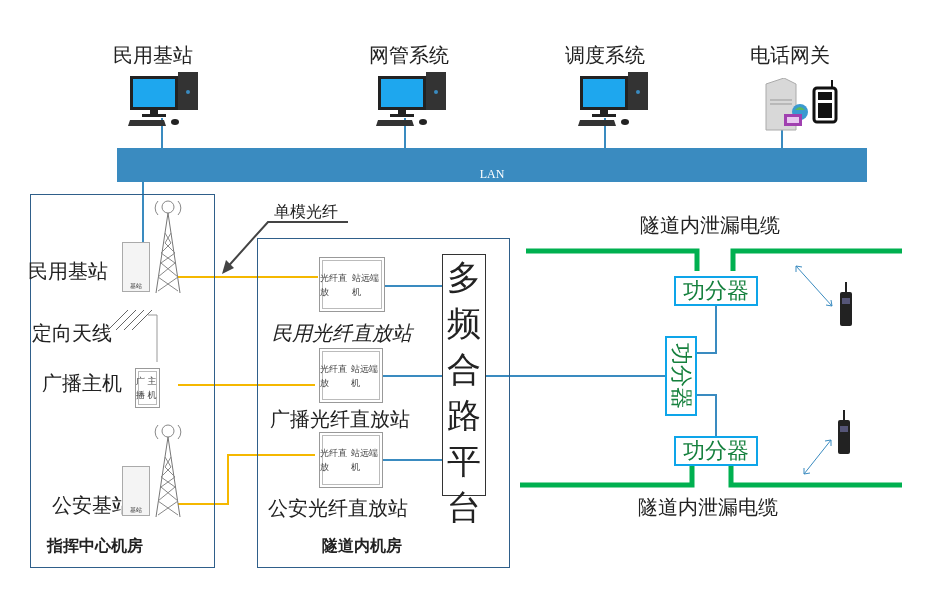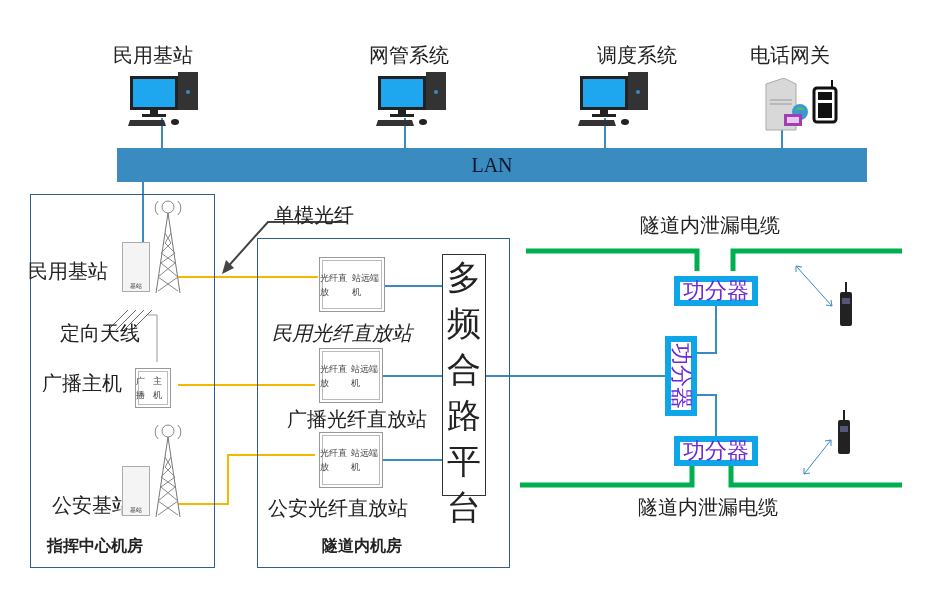--- a/index.html
+++ b/index.html
@@ -1,24 +1,24 @@
 <!DOCTYPE html>
 <html><head>
 <meta charset="utf-8">
 <style>
   html,body{margin:0;padding:0;background:#fff;}
   body{width:949px;height:614px;position:relative;overflow:hidden;font-family:"DejaVu Sans","Liberation Sans",sans-serif;color:#222;}
   .abs{position:absolute;}
   .lbl{position:absolute;font-size:20px;white-space:nowrap;color:#222;font-family:"DejaVu Serif","Liberation Serif",serif;}
   .bold{font-weight:bold;font-size:16px;}
-  .lan{position:absolute;left:117px;top:148px;width:750px;height:34px;background:#3a8bc0;color:#0f172a;font-family:"Liberation Serif","DejaVu Serif",serif;font-size:20px;display:flex;align-items:center;justify-content:center;}
+  .lan{position:absolute;left:117px;top:148px;width:750px;height:34px;background:#3a8bc0;color:#ffffff;font-family:"Liberation Serif","DejaVu Serif",serif;font-size:12px;display:flex;align-items:flex-end;justify-content:center;}
   .room{position:absolute;border:1.5px solid #2f5f8a;box-sizing:border-box;}
   .unit{position:absolute;border:1px solid #999;background:#fff;box-sizing:border-box;box-shadow:inset 0 0 0 2px #fff, inset 0 0 0 3px #bbb;font-size:9px;display:flex;flex-direction:row;align-items:center;justify-content:flex-start;line-height:14px;color:#444;font-family:"DejaVu Serif",serif;}
   .platform{position:absolute;left:442px;top:254px;width:44px;height:242px;border:1.5px solid #333;box-sizing:border-box;display:flex;flex-direction:column;align-items:center;justify-content:space-around;font-size:34px;font-family:"DejaVu Serif","Liberation Serif",serif;background:#fff;}
-  .splitter{position:absolute;border:6px solid #0ea5e9;background:#fff;font-size:22px;font-family:"DejaVu Serif","Liberation Serif",serif;display:flex;align-items:center;justify-content:center;box-sizing:border-box;color:#6d28d9;}
+  .splitter{position:absolute;border:2px solid #0ea5e9;background:#fff;font-size:22px;font-family:"DejaVu Serif","Liberation Serif",serif;display:flex;align-items:center;justify-content:center;box-sizing:border-box;color:#15803d;}
   svg.overlay{position:absolute;left:0;top:0;}
 </style>
 </head>
 <body>
 
 <svg class="overlay" width="949" height="614">
 
   <line x1="162" y1="118" x2="162" y2="148" stroke="#3a8bc0" stroke-width="2"></line>
   <line x1="405" y1="118" x2="405" y2="148" stroke="#3a8bc0" stroke-width="2"></line>
   <line x1="605" y1="118" x2="605" y2="148" stroke="#3a8bc0" stroke-width="2"></line>
@@ -61,21 +61,21 @@
   </g>
   <g stroke="#3a8bc0" stroke-width="1" fill="none">
     <line x1="804" y1="474" x2="831" y2="440"></line>
     <polyline points="804,468 804,474 810,473"></polyline>
     <polyline points="825,441 831,440 831,446"></polyline>
   </g>
 </svg>
 
 <div class="lbl" style="left:113px;top:42px;">民用基站</div>
 <div class="lbl" style="left:369px;top:42px;">网管系统</div>
-<div class="lbl" style="left:565px;top:42px;margin-left:32px;">调度系统</div>
+<div class="lbl" style="left:565px;top:42px;">调度系统</div>
 <div class="lbl" style="left:750px;top:42px;">电话网关</div>
 
 <svg class="abs" style="left:128px;top:70px;" width="72" height="56">
   <rect x="2" y="6" width="48" height="34" fill="#222"></rect>
     <rect x="5" y="9" width="42" height="28" fill="#1ea7ee"></rect>
   <rect x="22" y="40" width="8" height="5" fill="#222"></rect>
     <rect x="14" y="44" width="24" height="3" fill="#222"></rect>
   <rect x="50" y="2" width="20" height="38" fill="#333"></rect>
     <circle cx="60" cy="22" r="2" fill="#3a8bc0"></circle>
   <polygon points="2,50 36,50 38,56 0,56" fill="#333"></polygon>
@@ -116,65 +116,65 @@
     <rect x="56" y="25" width="14" height="15" fill="#111"></rect>
   </g>
 </svg>
 
 <div class="lan">
     <span>LAN</span>
   </div>
 
 <div class="room" style="left:30px;top:194px;width:185px;height:374px;"></div>
 <div class="lbl" style="left:28px;top:258px;text-align:right;">民用基站</div>
-<div class="lbl" style="left:60px;top:320px;">定向天线</div>
+<div class="lbl" style="left:32px;top:320px;">定向天线</div>
 <div class="lbl" style="left:42px;top:370px;">广播主机</div>
 <div class="lbl" style="left:30px;top:492px;margin-left:22px;">公安基站</div>
 <div class="lbl bold" style="left:47px;top:536px;">指挥中心机房</div>
 
 <div class="abs" style="left:122px;top:242px;width:28px;height:50px;border:1px solid #aaa;background:#f4f4f4;box-sizing:border-box;font-size:6px;display:flex;flex-direction:column;justify-content:flex-end;align-items:center;">
   <span>基站</span>
 </div>
 <svg class="abs" style="left:148px;top:195px;" width="40" height="100">
   <path d="M14,12 a6,6 0 1,1 12,0 a6,6 0 1,1 -12,0" fill="none" stroke="#888"></path>
   <path d="M10,6 a10,10 0 0,0 0,14 M30,6 a10,10 0 0,1 0,14" fill="none" stroke="#888"></path>
   <line x1="20" y1="18" x2="8" y2="98" stroke="#777"></line>
     <line x1="20" y1="18" x2="32" y2="98" stroke="#777"></line>
   <path d="M17,38 L23,48 L13,58 L27,68 L10,82 L30,96 M23,38 L17,48 L27,58 L13,68 L30,82 L10,96" fill="none" stroke="#888"></path>
 </svg>
 
-<div class="unit" style="left:135px;top:368px;width:36px;height:40px;">
+<div class="unit" style="left:135px;top:368px;width:25px;height:40px;">
   <span>广播</span>
   <span>主机</span>
 </div>
 
 <div class="abs" style="left:122px;top:466px;width:28px;height:50px;border:1px solid #aaa;background:#f4f4f4;box-sizing:border-box;font-size:6px;display:flex;flex-direction:column;justify-content:flex-end;align-items:center;">
   <span>基站</span>
 </div>
 <svg class="abs" style="left:148px;top:419px;" width="40" height="100">
   <path d="M14,12 a6,6 0 1,1 12,0 a6,6 0 1,1 -12,0" fill="none" stroke="#888"></path>
   <path d="M10,6 a10,10 0 0,0 0,14 M30,6 a10,10 0 0,1 0,14" fill="none" stroke="#888"></path>
   <line x1="20" y1="18" x2="8" y2="98" stroke="#777"></line>
     <line x1="20" y1="18" x2="32" y2="98" stroke="#777"></line>
   <path d="M17,38 L23,48 L13,58 L27,68 L10,82 L30,96 M23,38 L17,48 L27,58 L13,68 L30,82 L10,96" fill="none" stroke="#888"></path>
 </svg>
 
-<div class="lbl" style="left:274px;top:202px;font-size:20px;">单模光纤</div>
+<div class="lbl" style="left:274px;top:202px;font-size:16px;">单模光纤</div>
 
 <div class="room" style="left:257px;top:238px;width:253px;height:330px;"></div>
 <div class="unit" style="left:319px;top:257px;width:66px;height:55px;">
   <span>光纤直放</span>
   <span>站远端机</span>
 </div>
 <div class="lbl" style="left:272px;top:320px;font-style:italic;">民用光纤直放站</div>
 <div class="unit" style="left:319px;top:348px;width:64px;height:55px;">
   <span>光纤直放</span>
   <span>站远端机</span>
 </div>
-<div class="lbl" style="left:270px;top:406px;margin-left:17px;">广播光纤直放站</div>
+<div class="lbl" style="left:270px;top:406px;">广播光纤直放站</div>
 <div class="unit" style="left:319px;top:432px;width:64px;height:56px;">
   <span>光纤直放</span>
   <span>站远端机</span>
 </div>
 <div class="lbl" style="left:268px;top:495px;">公安光纤直放站</div>
 <div class="lbl bold" style="left:322px;top:536px;">隧道内机房</div>
 
 <div class="platform">
   <span>多</span>
   <span>频</span>

